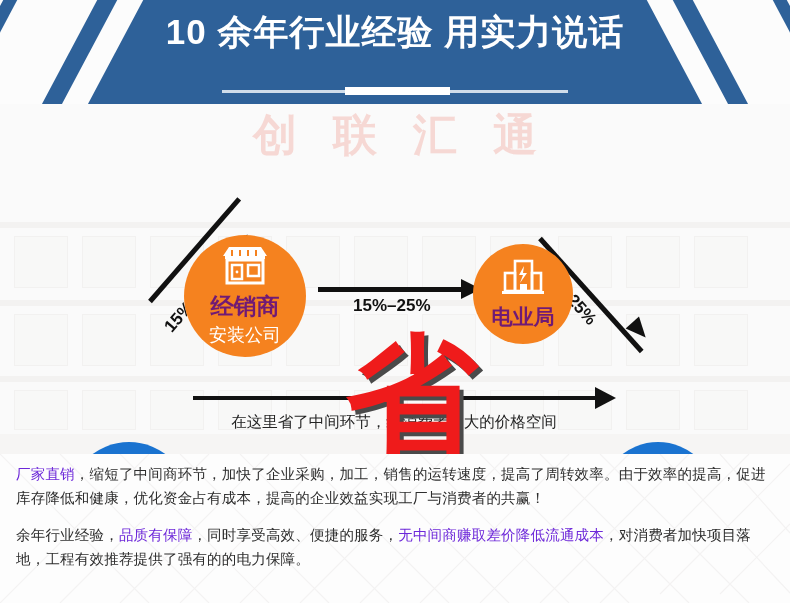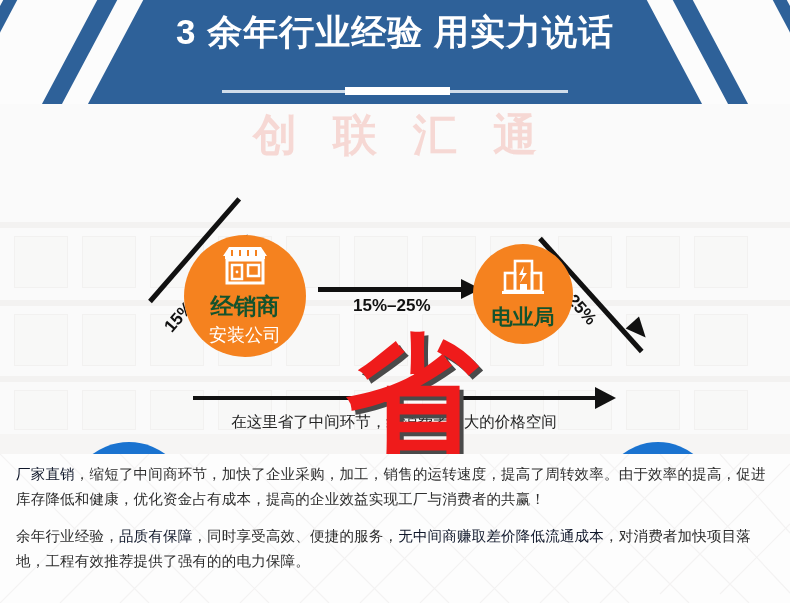--- a/index.html
+++ b/index.html
@@ -55,21 +55,21 @@
   .watermark {
     position:absolute; left:0; top:2px; width:790px; text-align:center;
     font-size:44px; font-weight:bold; color:#f6d8d4; letter-spacing:36px;
     white-space:nowrap; z-index:2; text-indent:36px;
   }
 
   
   .node { position:absolute; border-radius:50%; z-index:6;
           display:flex; flex-direction:column; align-items:center; justify-content:center; }
   .node .ico { display:block; }
-  .node .lbl { color:#14532d; font-weight:bold; white-space:nowrap; }
+  .node .lbl { color:#701a75; font-weight:bold; white-space:nowrap; }
   .node .sub { color:#fff; white-space:nowrap; }
 
   .n-dealer   { left:184px; top:131px; width:122px; height:122px; background:#f57f17b0; background:#f5821f; }
   .n-bureau   { left:473px; top:140px; width:100px; height:100px; background:#f5821f; }
   .n-factory  { left:68px;  top:338px; width:122px; height:122px; background:#1a73d0; }
   .n-consumer { left:600px; top:338px; width:116px; height:116px; background:#1a73d0; }
 
   .n-dealer .lbl   { font-size:23px; margin-top:2px; }
   .n-dealer .sub   { font-size:18px; margin-top:1px; }
   .n-bureau .lbl   { font-size:21px; margin-top:2px; }
@@ -97,35 +97,35 @@
   
   .copy { position:absolute; left:0; top:454px; width:790px; height:149px;
           background:#fdfdfd; overflow:hidden; }
   .copy .grid { position:absolute; inset:0; opacity:.55; }
   .copy p {
     position:relative; z-index:3; color:#2d2d2d; font-size:14.5px; line-height:24px;
     padding:0 16px; letter-spacing:.2px;
   }
   .copy .p1 { margin-top:8px; }
   .copy .p2 { margin-top:13px; }
-  .hl { color:#0f172a;font-family:Liberation Mono, monospace; }
+  .hl { color:#6d28d9; }
 </style>
 </head>
 <body>
 
 <div id="page">
 
   <div class="header">
     <div class="stripe l1"></div>
     <div class="stripe l2"></div>
     <div class="stripe l3"></div>
     <div class="stripe r1"></div>
     <div class="stripe r2"></div>
     <div class="stripe r3"></div>
-    <div class="head-title">3 余年行业经验 用实力说话</div>
+    <div class="head-title">10 余年行业经验 用实力说话</div>
     <div class="head-rule"></div>
     <div class="head-rule-mid"></div>
   </div>
 
   <div class="diagram">
 
     <div class="bg-building">
       <div class="bg-band" style="left:0;top:0;width:790px;height:350px;background:#fafaf9;"></div>
       <div class="bg-band" style="left:0;top:118px;width:790px;height:6px;background:#e9e7e4;"></div>
       <div class="bg-band" style="left:0;top:196px;width:790px;height:6px;background:#e9e7e4;"></div>

